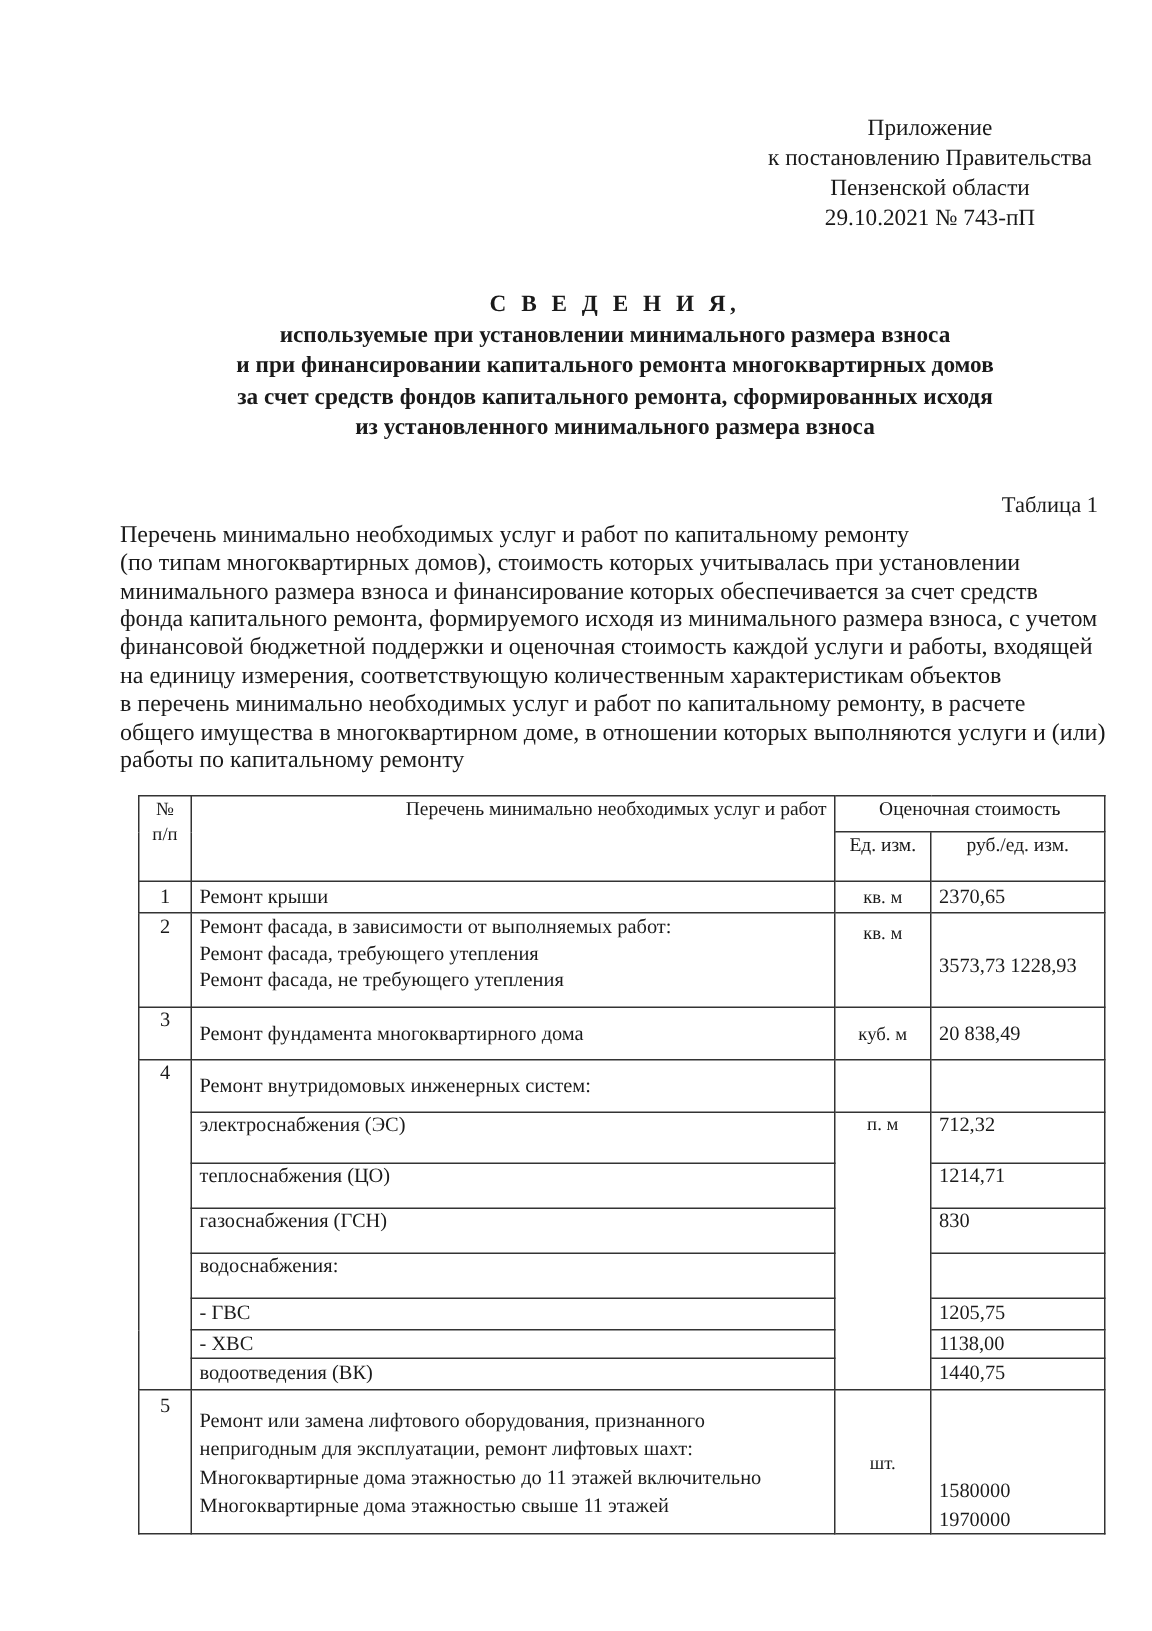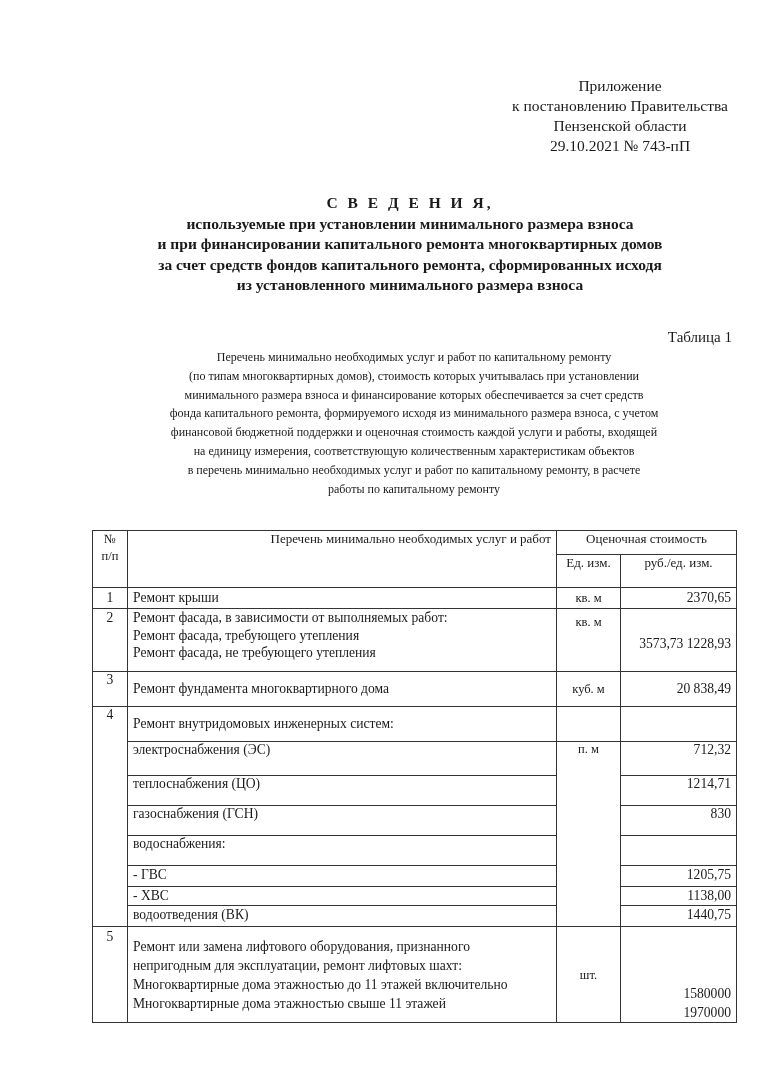--- a/index.html
+++ b/index.html
@@ -14,40 +14,40 @@
   .title-block {
     position: absolute; left: 60px; top: 193px; width: 700px;
     text-align: center; font-weight: bold; font-size: 15.5px; line-height: 20.5px;
   }
   .title-block .main { letter-spacing: 3px; }
   .table-label {
     position: absolute; right: 36px; top: 329px; font-size: 15px;
   }
   .caption {
     position: absolute; left: 80px; top: 348px; width: 668px;
-    text-align: center; font-size: 12px; line-height: 18.8px;
+    font-size: 16px; line-height: 18.8px;
   }
   table.data {
     position: absolute; left: 92px; top: 530px; width: 644px;
     border-collapse: collapse; font-size: 13.6px; table-layout: fixed;
   }
   table.data td, table.data th {
     border: 1px solid #333; padding: 0 5px; vertical-align: top; font-weight: normal;
   }
   col.c-num { width: 35px; }
   col.c-name { width: 429px; }
   col.c-unit { width: 64px; }
   col.c-cost { width: 116px; }
   th.h-num { text-align: center; vertical-align: middle; font-size: 12.5px; line-height: 17px; height: 56px; padding: 0; }
   th.h-name { text-align: right; vertical-align: middle; font-size: 13px; }
   th.h-group { text-align: center; vertical-align: middle; height: 23px; font-size: 13px; }
   th.h-sub { text-align: center; vertical-align: middle; height: 31px; font-size: 13px; }
   td.num { text-align: center; padding: 0; }
   td.unit { text-align: center; font-size: 12.5px; }
-  td.cost { text-align: right; }
+  td.cost { text-align: left; }
   .r1 td { height: 20px; line-height: 20px; }
   .r2 td { height: 54px; line-height: 17.5px; }
   .r2 td.unit { padding-top: 5px; }
   .r2 td.cost { vertical-align: middle; padding-top: 8px; }
   .r3 td { height: 34px; }
   .r3 td.name, .r3 td.unit, .r3 td.cost { vertical-align: middle; }
   .r4 td { height: 34px; }
   .r4 td.name { vertical-align: middle; }
   .sub-row td { height: 29px; vertical-align: middle; }
   .sub-row.tall td { height: 33px; }
@@ -80,20 +80,21 @@
 <div class="table-label">Таблица 1</div>
 
 <div class="caption">
   <div>Перечень минимально необходимых услуг и работ по капитальному ремонту</div>
   <div>(по типам многоквартирных домов), стоимость которых учитывалась при установлении</div>
   <div>минимального размера взноса и финансирование которых обеспечивается за счет средств</div>
   <div>фонда капитального ремонта, формируемого исходя из минимального размера взноса, с учетом</div>
   <div>финансовой бюджетной поддержки и оценочная стоимость каждой услуги и работы, входящей</div>
   <div>на единицу измерения, соответствующую количественным характеристикам объектов</div>
   <div>в перечень минимально необходимых услуг и работ по капитальному ремонту, в расчете</div>
+  <div>общего имущества в многоквартирном доме, в отношении которых выполняются услуги и (или)</div>
   <div>работы по капитальному ремонту</div>
 </div>
 
 <table class="data">
   <colgroup>
     <col class="c-num">
       <col class="c-name">
       <col class="c-unit">
       <col class="c-cost">
   </colgroup>

